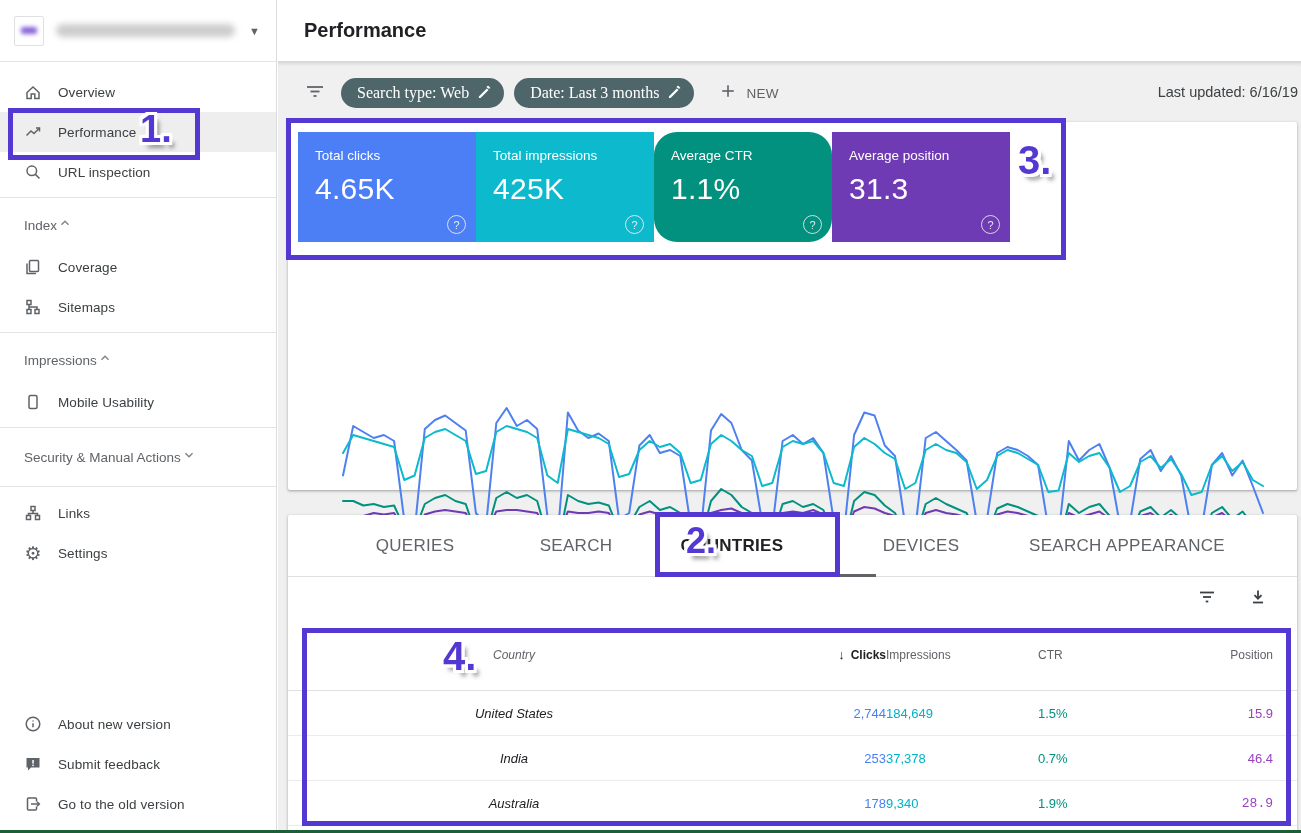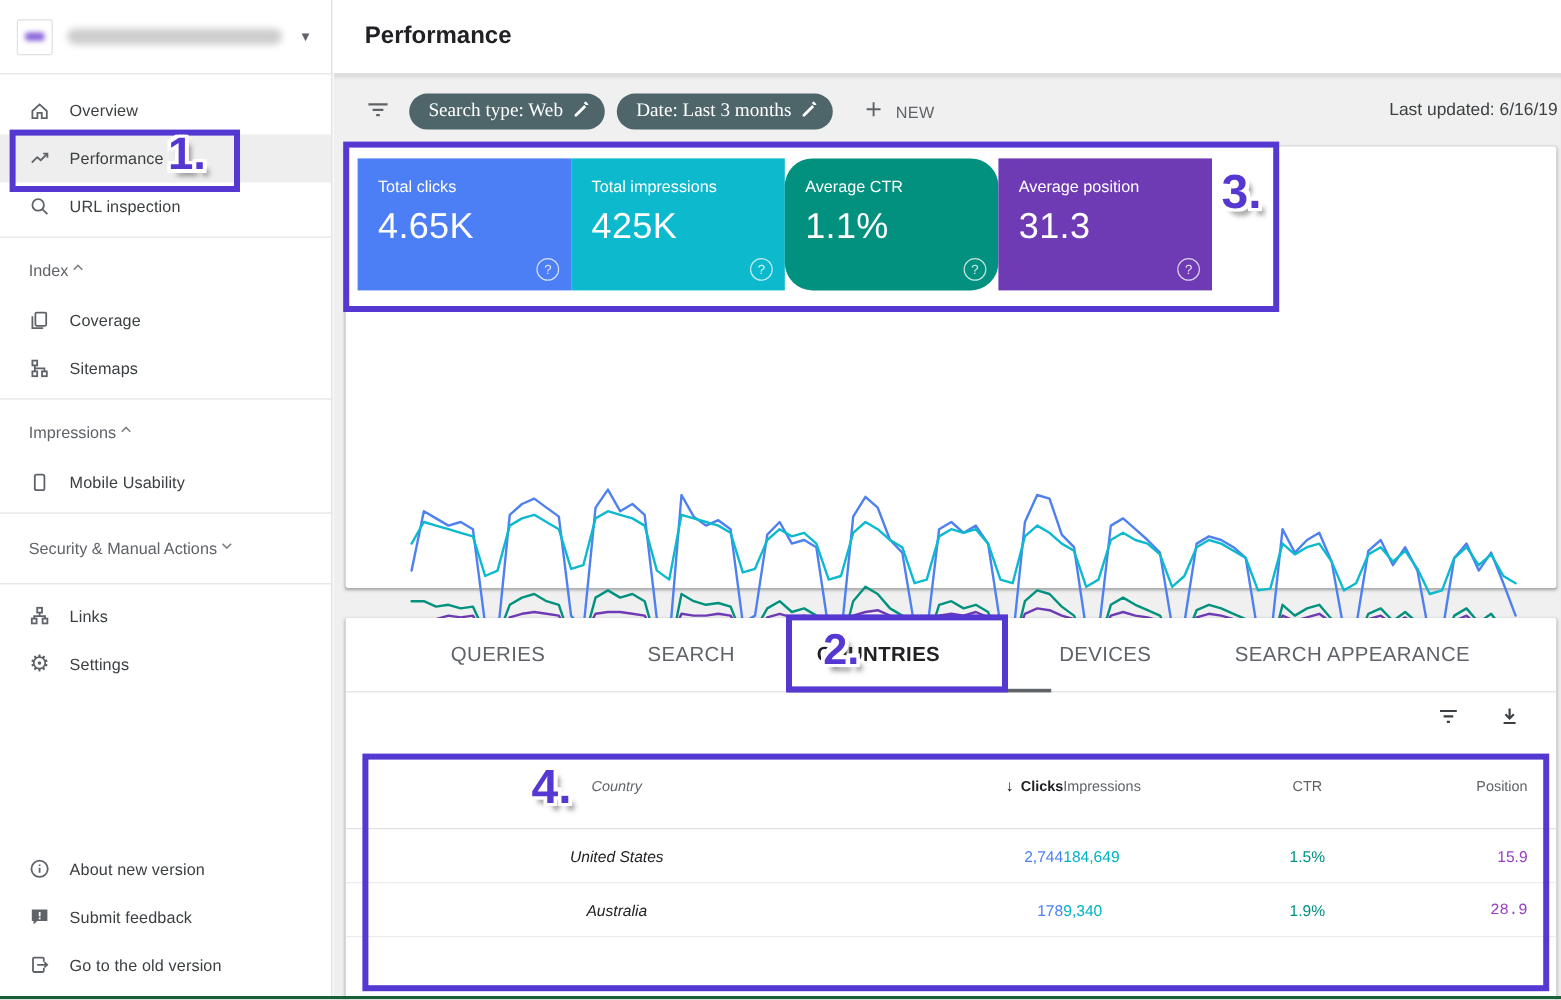--- a/index.html
+++ b/index.html
@@ -66,21 +66,21 @@
   .toolbar-icon.funnel2 { right:80px; }
   .toolbar-icon.download { right:30px; }
   .toolbar-icon svg { stroke:#3c4043; }
 
   .tbl { width:100%; }
   .tbl-header { display:flex; align-items:center; height:72px; border-bottom:1px solid #e0e0e0; padding:0 24px 0 14px; font-size:12px; color:#5f6368; }
   .tbl-row { display:flex; align-items:center; height:45px; border-bottom:1px solid #ececec; padding:0 24px 0 14px; font-size:13px; cursor:pointer; }
   .col-country { flex:1; text-align:center;font-style:italic; }
   .col-clicks { width:160px; text-align:right; }
   .col-impr { width:152px; text-align:left; }
-  .col-ctr { width:103px; text-align:center; }
+  .col-ctr { width:103px; text-align:left; }
   .col-pos { width:132px; text-align:right; }
   .sorted-col { color:#202124; font-weight:bold; }
   .sort-arrow { font-size:13px; margin-right:6px; font-weight:normal; }
   .country-name { color:#202124; }
 
   
   .ann-box { position:absolute; border:5px solid #5537d2; z-index:50; pointer-events:none; }
   .ann-label { position:absolute; z-index:51; font-weight:bold; color:#5537d2; pointer-events:none;
     text-shadow:-3px -3px 0 #fff,3px -3px 0 #fff,-3px 3px 0 #fff,3px 3px 0 #fff,-3px 0 0 #fff,3px 0 0 #fff,0 -3px 0 #fff,0 3px 0 #fff,5px 6px 4px rgba(70,70,70,.55); }
   .bottom-line { position:absolute; left:0; bottom:0; width:100%; height:3px; z-index:60; }
@@ -344,20 +344,27 @@
         </div>
 
         <div class="tbl-row">
           <div class="col-country country-name">United States</div>
           <div class="col-clicks cell-clicks" style="color: rgb(74, 128, 242);">2,744</div>
           <div class="col-impr cell-impr" style="color: rgb(0, 178, 196);">184,649</div>
           <div class="col-ctr cell-ctr" style="color: rgb(1, 145, 128);">1.5%</div>
           <div class="col-pos cell-pos" style="color: rgb(154, 63, 194);">15.9</div>
         </div>
         <div class="tbl-row">
+          <div class="col-country country-name">India</div>
+          <div class="col-clicks cell-clicks" style="color: rgb(74, 128, 242);">253</div>
+          <div class="col-impr cell-impr" style="color: rgb(0, 178, 196);">37,378</div>
+          <div class="col-ctr cell-ctr" style="color: rgb(1, 145, 128);">0.7%</div>
+          <div class="col-pos cell-pos" style="color: rgb(154, 63, 194);">46.4</div>
+        </div>
+        <div class="tbl-row">
           <div class="col-country country-name">Australia</div>
           <div class="col-clicks cell-clicks" style="color: rgb(74, 128, 242);">178</div>
           <div class="col-impr cell-impr" style="color: rgb(0, 178, 196);">9,340</div>
           <div class="col-ctr cell-ctr" style="color: rgb(1, 145, 128);">1.9%</div>
           <div class="col-pos cell-pos" style="color: rgb(154, 63, 194); font-family: Liberation Mono, monospace;">28.9</div>
         </div>
       </div>
     </section>
   </div>
 

